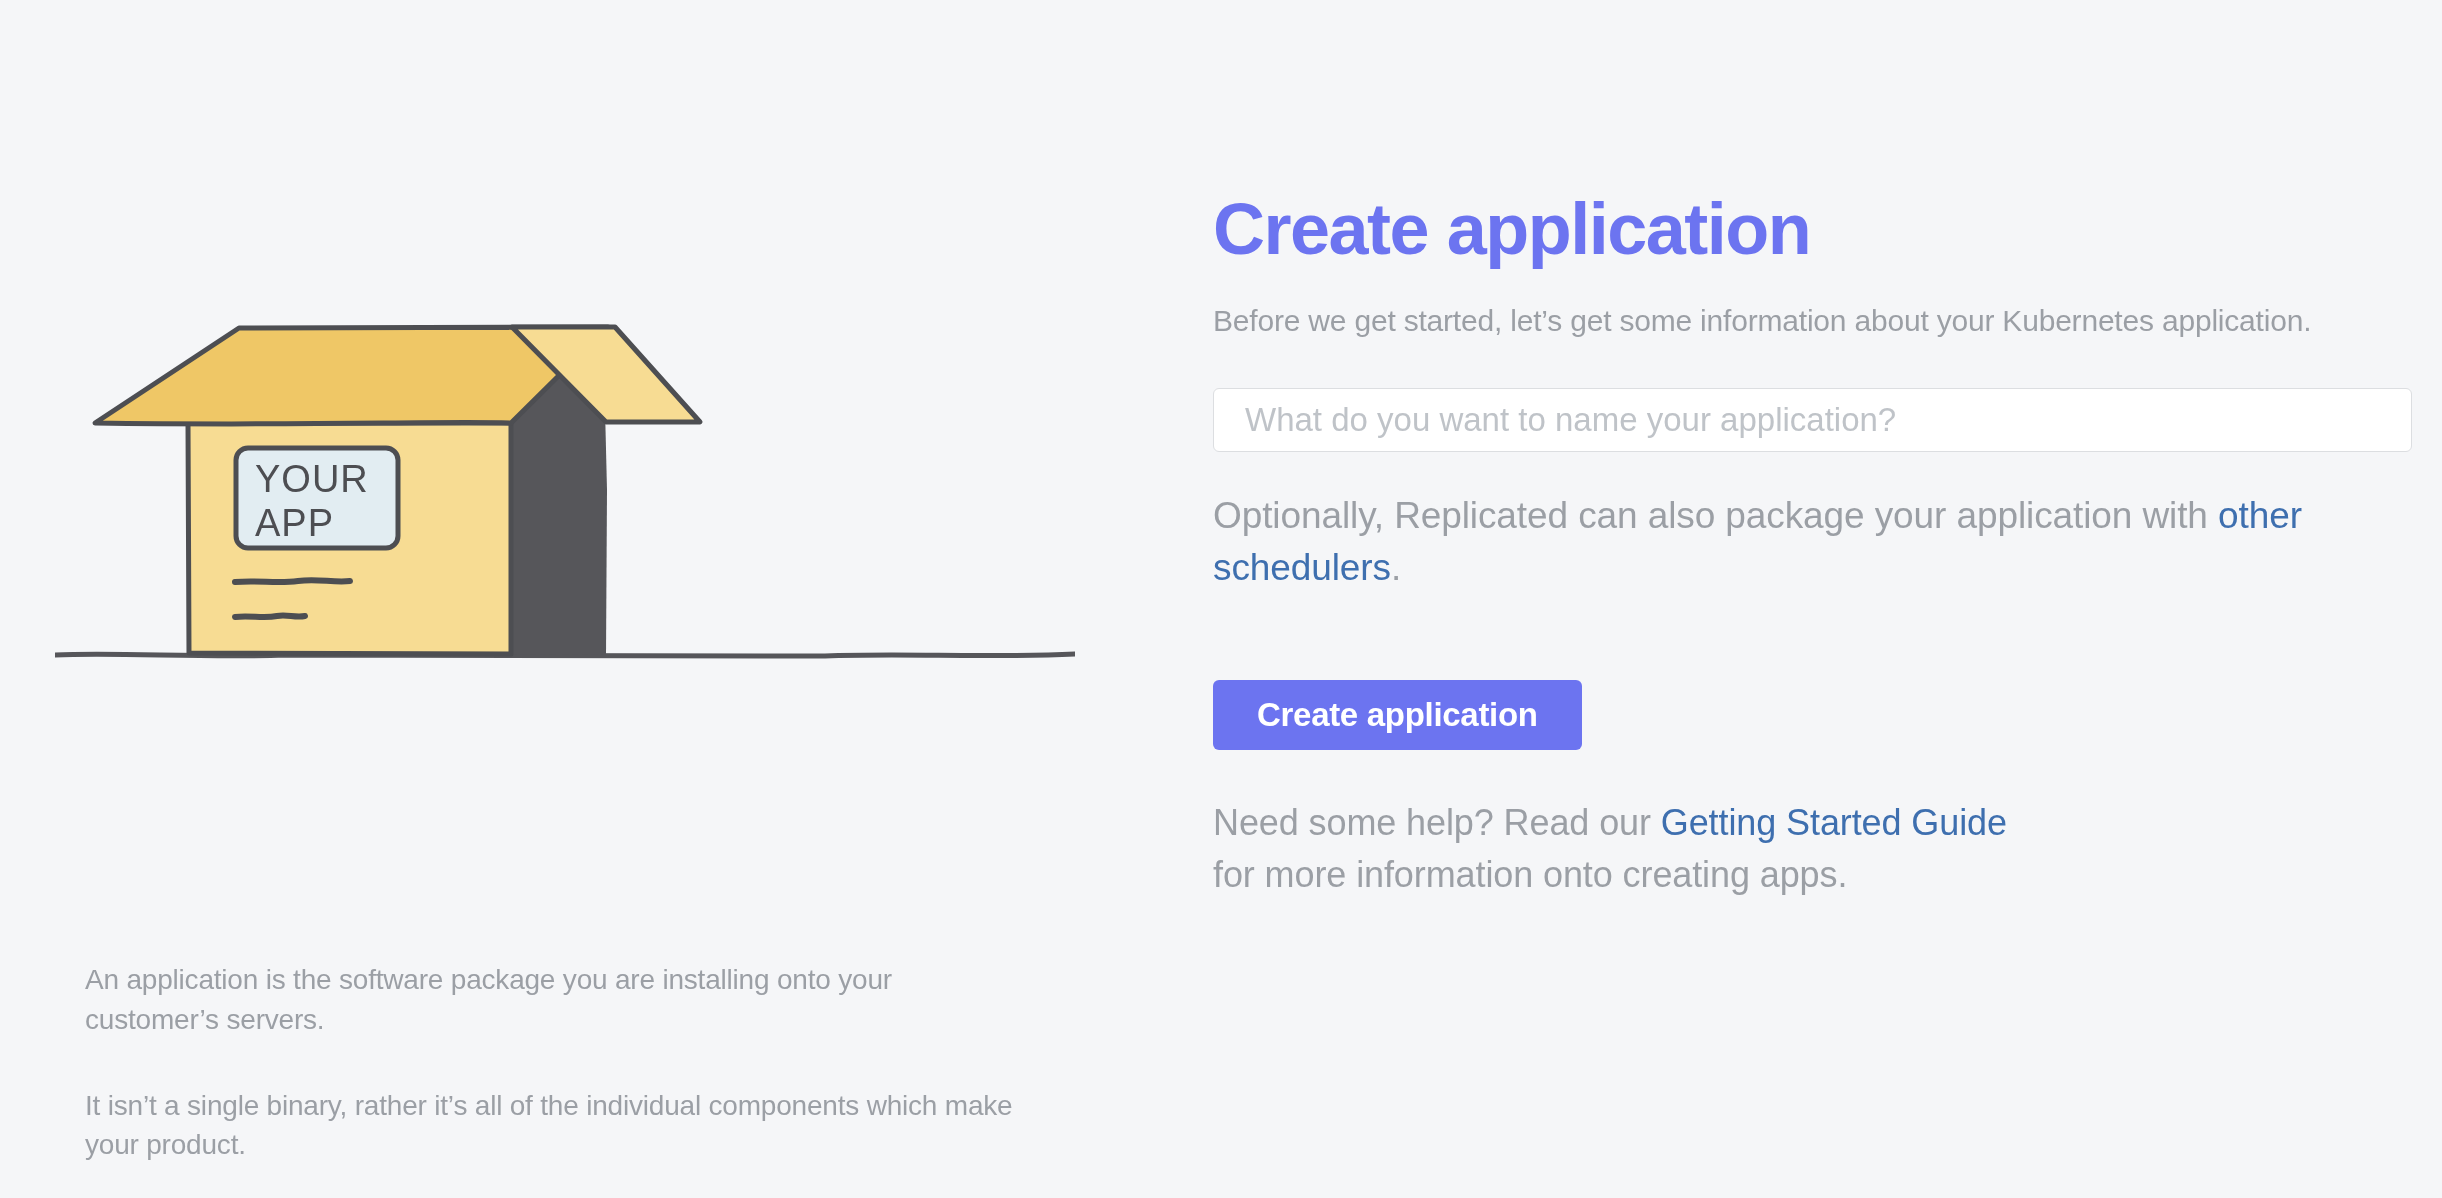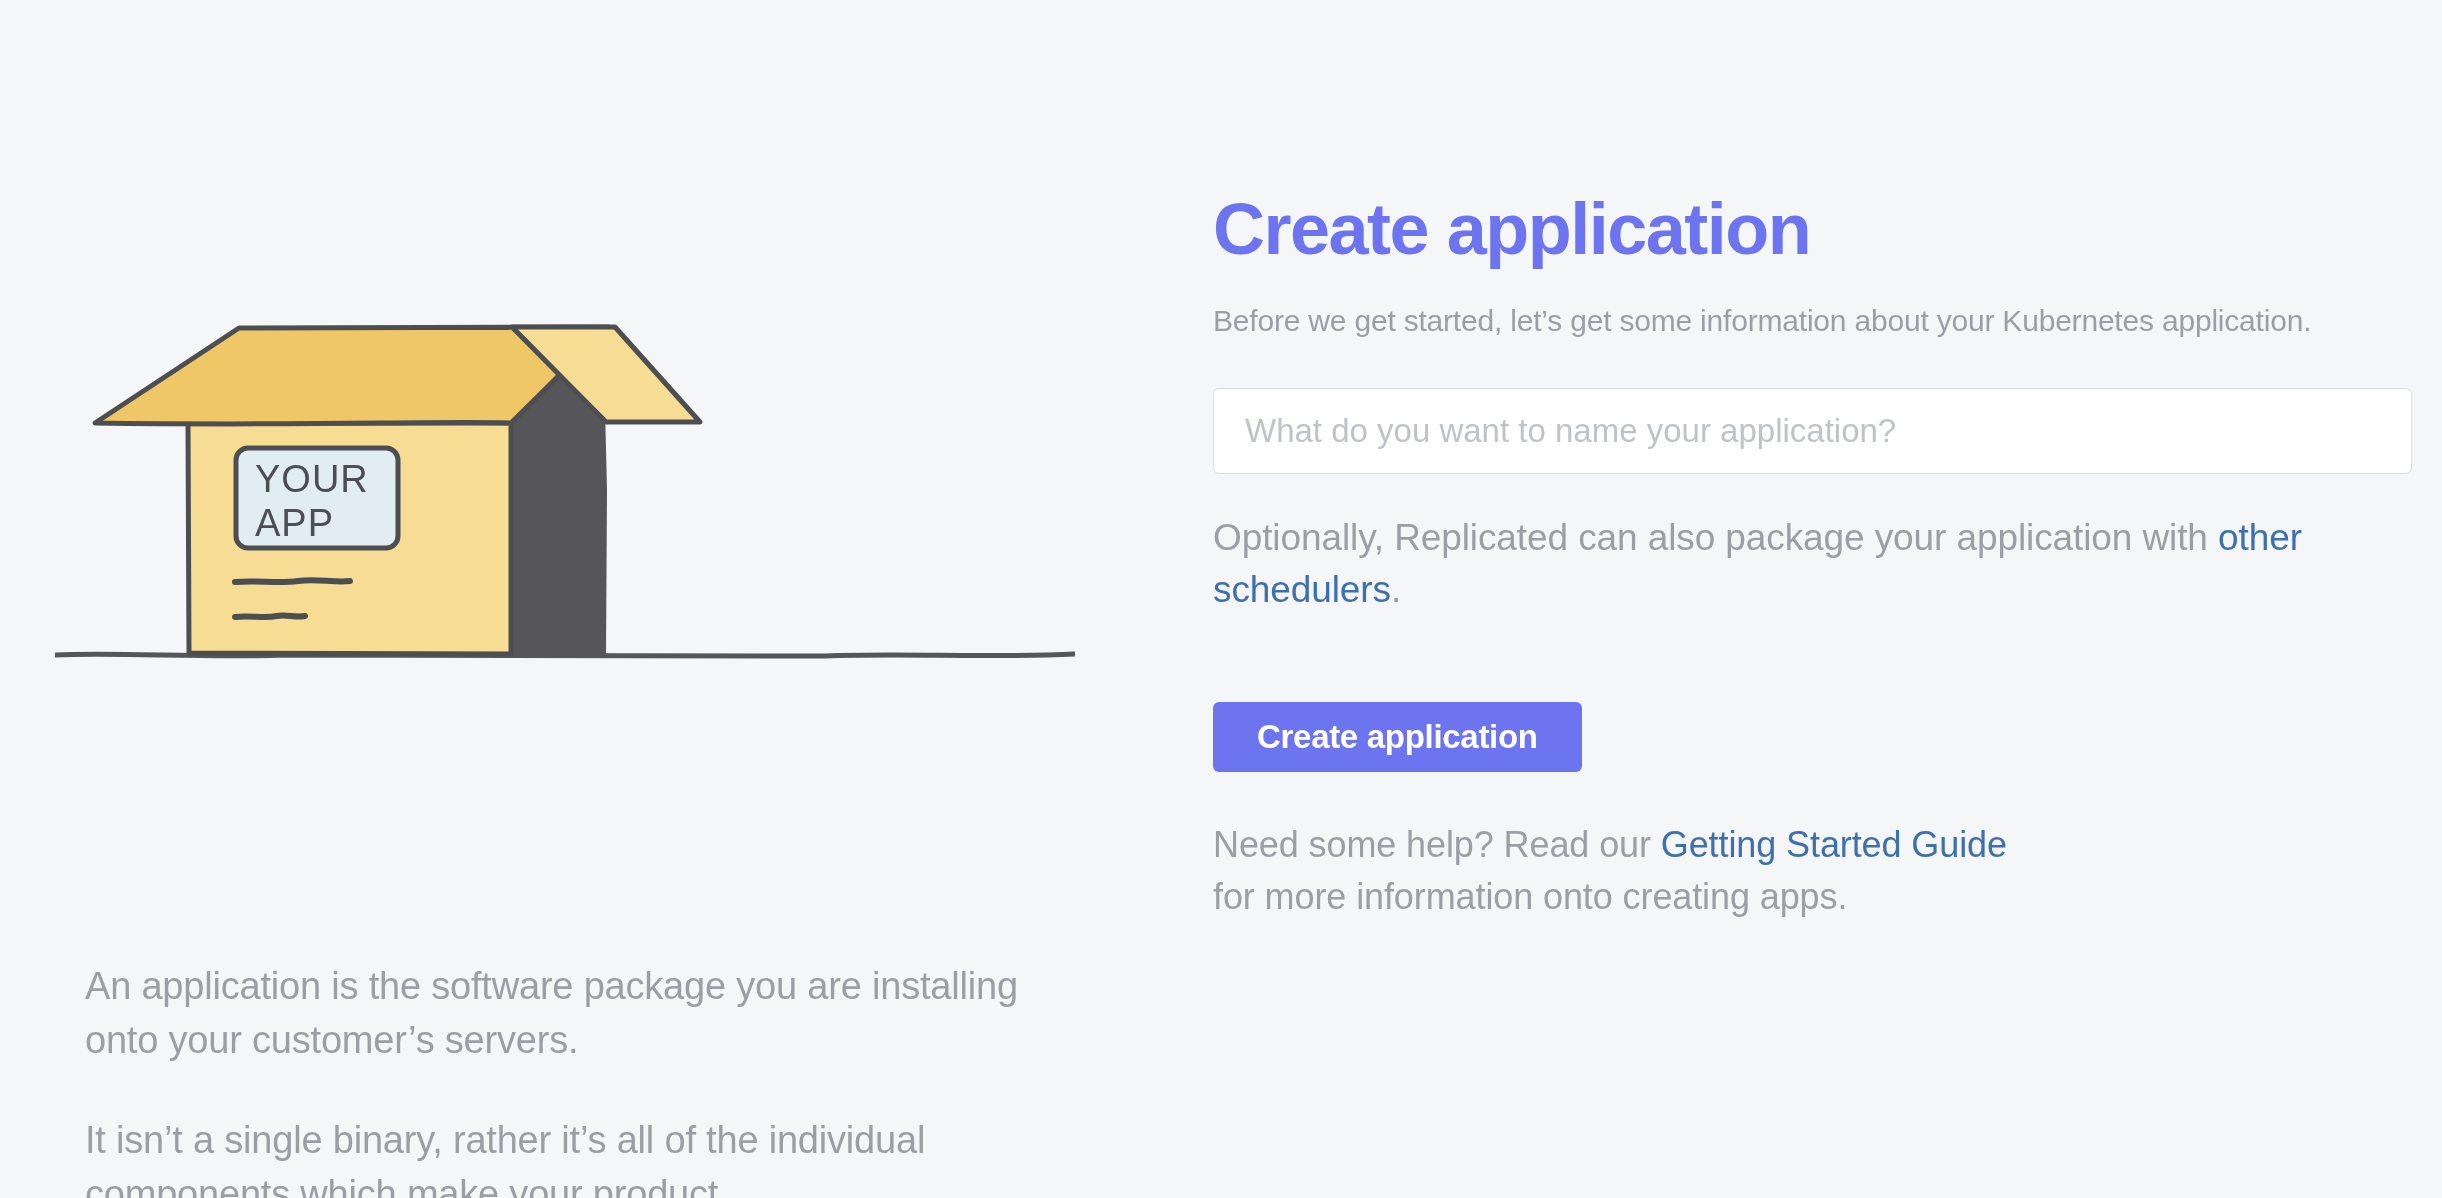--- a/index.html
+++ b/index.html
@@ -43,21 +43,21 @@
 
   .left-copy {
     position: absolute;
     left: 30px;
     top: 770px;
     width: 940px;
   }
   .left-copy p {
     margin: 0 0 46px 0;
     font-family: "Liberation Sans", sans-serif;
-    font-size: 38px;
+    font-size: 28px;
     line-height: 1.42;
     color: #9b9fa5;
     font-weight: 400;
     letter-spacing: -0.2px;
   }
   .left-copy p:last-child { margin-bottom: 0; }
 
   
   .right-col {
     position: absolute;
@@ -102,21 +102,21 @@
     font-weight: 400;
     font-size: 31px;
     margin-left: 4px;
   }
 
   .name-input {
     display: block;
     margin-top: 24px;
     box-sizing: border-box;
     width: 1199px;
-    height: 86px;
+    height: 64px;
     background: #ffffff;
     border: 1px solid #dcdee1;
     border-radius: 6px;
     padding: 0 31px;
     font-family: "Liberation Sans", sans-serif;
     font-size: 33px;
     color: #4a4b4d;
     outline: none;
   }
   .name-input::placeholder {

